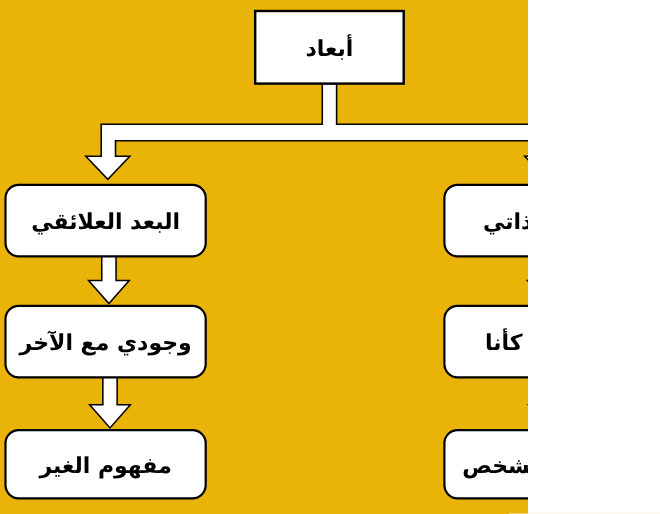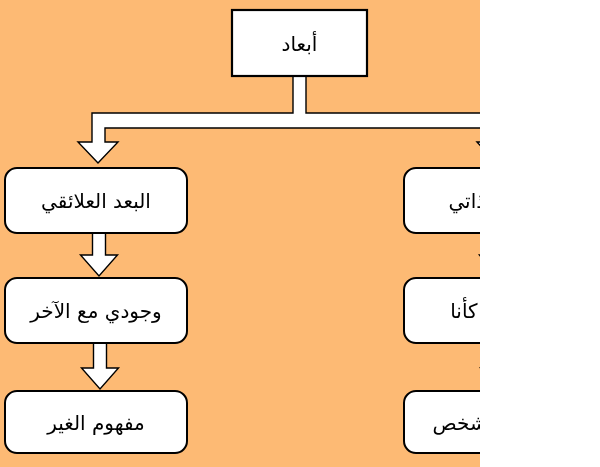--- a/index.html
+++ b/index.html
@@ -4,22 +4,23 @@
 <style>
   html, body {
     margin: 0;
     padding: 0;
     background: #ffffff;
   }
   .canvas {
     position: relative;
     width: 480px;
     height: 467px;
-    background: #fdba74;
+    background: #eab308;
     overflow: hidden;
+    font-weight: bold;
   }
   svg { display: block; }
   .shape {
     fill: #ffffff;
     stroke: #000000;
   }
   .box-sharp { stroke-width: 2.2; }
   .box-round { stroke-width: 2; }
   .connector { stroke-width: 1.4; stroke-linejoin: miter; }
   .node-label {

